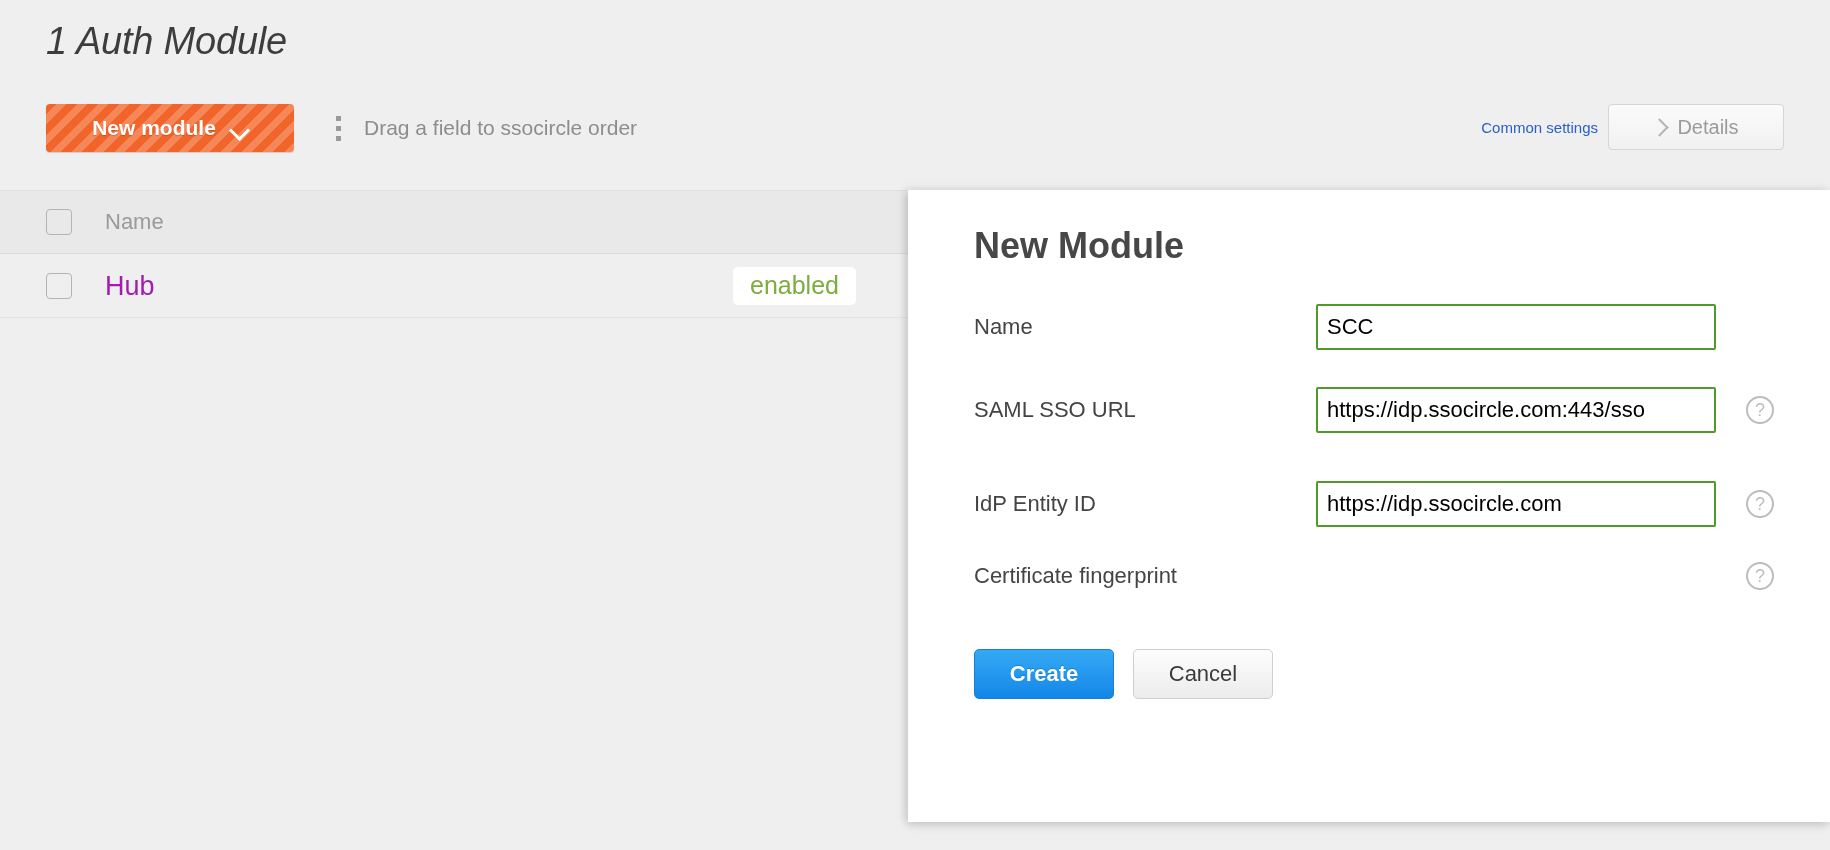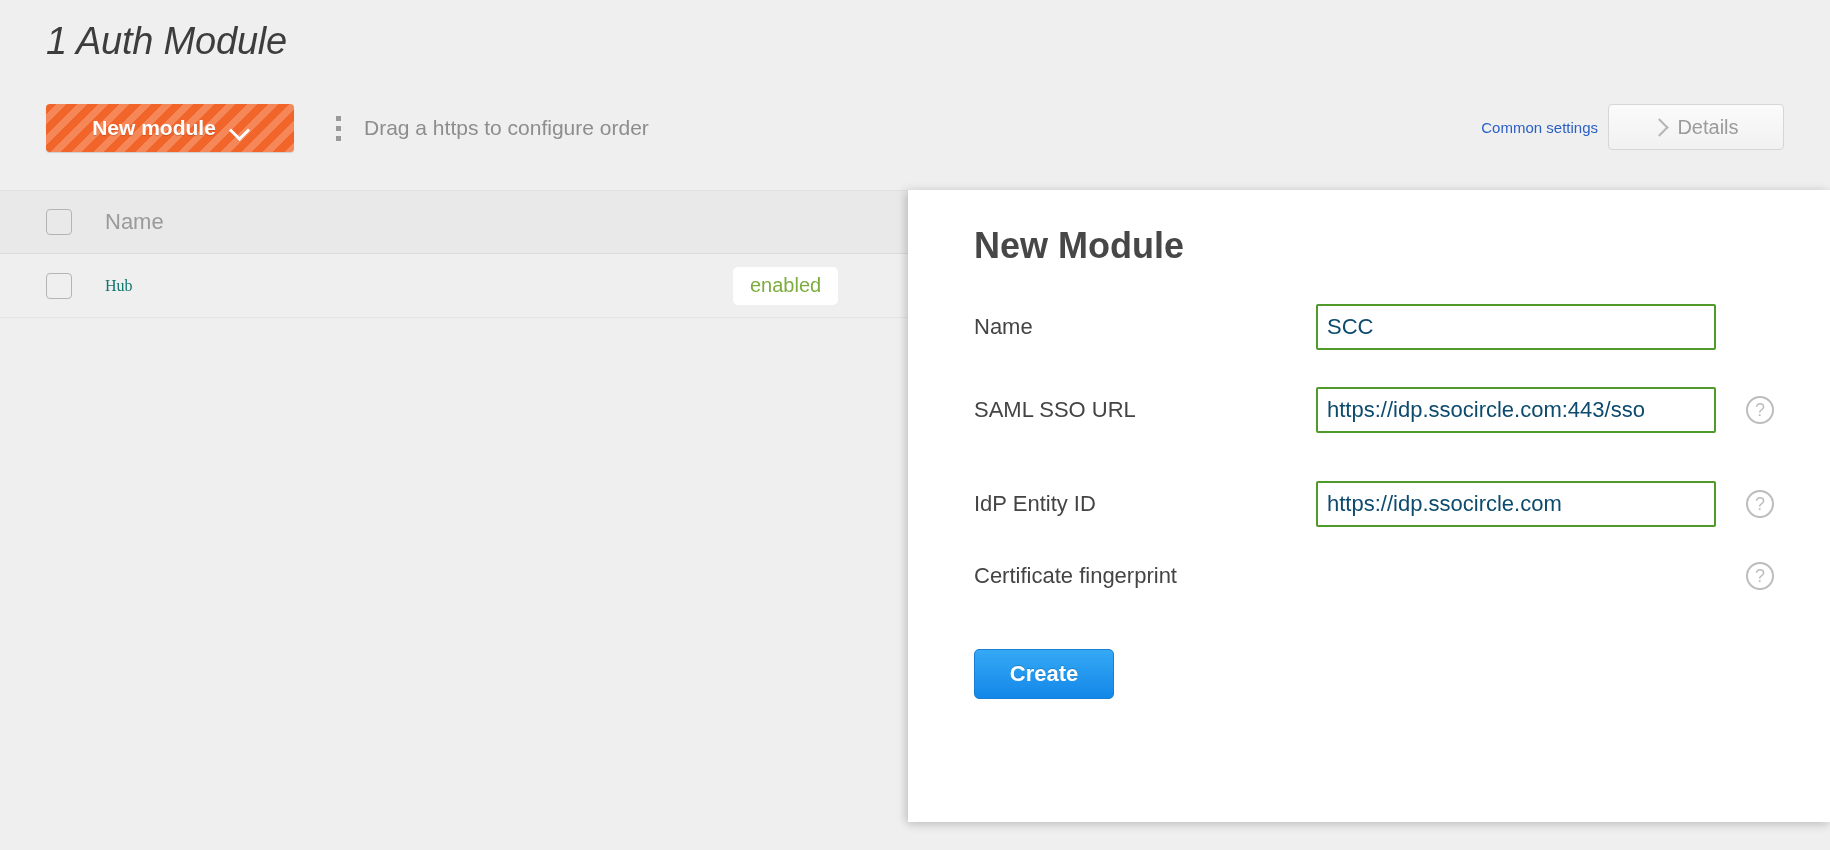--- a/index.html
+++ b/index.html
@@ -180,39 +180,38 @@
     margin-top: -14px;
     font-size: 22px;
     color: #9a9a9a;
     line-height: 28px;
     white-space: nowrap;
   }
   .col-name-cell {
     position: absolute;
     left: 105px; top: 50%;
     margin-top: -14px;
-    font-size: 16px;
-    color: #0f766e;
+    font-size: 27px;
+    color: #a21caf;
     line-height: 28px;
     text-decoration: none;
     white-space: nowrap;
     cursor: pointer;
-    font-family: Liberation Serif, serif;
   }
   .status-badge {
     position: absolute;
     left: 733px; top: 50%;
     margin-top: -19px;
     height: 38px;
     padding: 0 17px;
     display: flex;
     align-items: center;
     background: #ffffff;
     border-radius: 5px;
-    font-size: 20px;
+    font-size: 25px;
     color: #7cad3e;
     white-space: nowrap;
   }
 
   
   #new-module-dialog {
     position: absolute;
     left: 908px; top: 190px;
     width: 922px; height: 632px;
     background: #ffffff;
@@ -244,21 +243,21 @@
   }
   .form-input {
     position: absolute;
     left: 342px; top: 0;
     width: 400px; height: 46px;
     border: 2px solid #4f9a2a;
     border-radius: 2px;
     background: #ffffff;
     font-family: "Liberation Sans", sans-serif;
     font-size: 22px;
-    color: #0c4a6e;
+    color: #000000;
     padding: 0 9px;
     outline: none;
   }
   .help-icon {
     position: absolute;
     left: 772px; top: 50%;
     margin-top: -14px;
     width: 28px; height: 28px;
     border: 2px solid #bdbdbd;
     border-radius: 50%;
@@ -320,21 +319,21 @@
     <span class="nm-label">New module</span>
     <span class="chevron-down"></span>
   </button>
 
   <div id="drag-handle-icon">
     <i></i>
     <i></i>
     <i></i>
   </div>
 
-  <div id="drag-hint">Drag a https to configure order</div>
+  <div id="drag-hint">Drag a field to ssocircle order</div>
 
   <a id="common-settings-link">Common settings</a>
 
   <button id="details-button">
     <span class="chevron-right"></span>
     <span class="det-label">Details</span>
   </button>
 </div>
 
 <div id="module-table">
@@ -373,15 +372,16 @@
     <button class="help-icon">?</button>
   </div>
 
   <div class="form-row" id="row-cert-fp">
     <div class="form-label">Certificate fingerprint</div>
     <button class="help-icon">?</button>
   </div>
 
   <div id="dialog-actions">
     <button id="create-button">Create</button>
+    <button id="cancel-button">Cancel</button>
   </div>
 
 </div>
 
 </body></html>

